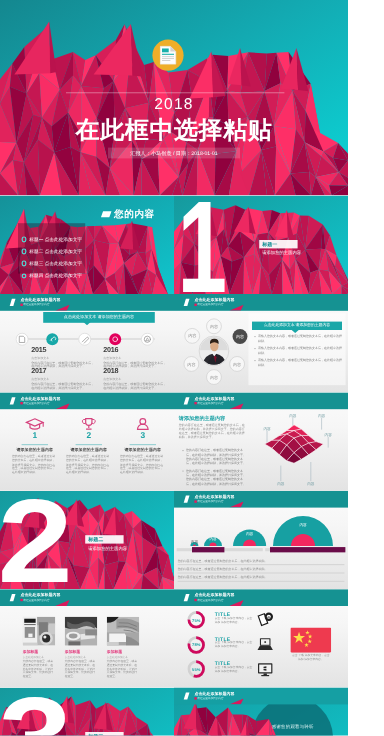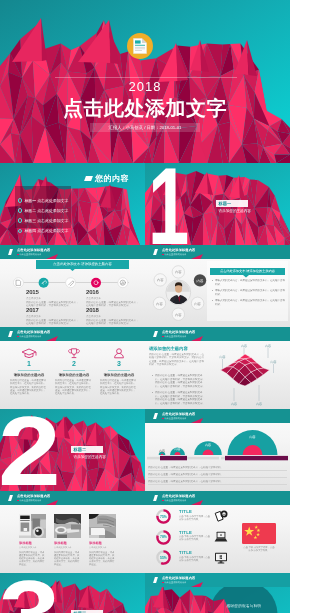--- a/index.html
+++ b/index.html
@@ -274,21 +274,21 @@
  <svg class="abs" style="left:133px;top:38px;" width="15" height="16" viewBox="0 0 15 16">
    <path d="M0.5 0.5 H9 L13.5 5 V15.5 H0.5 Z" fill="#fdfdfd" stroke="#e4e4e4" stroke-width="0.5"></path>
    <path d="M9 0.5 L13.5 5 H9 Z" fill="#d3d3d3"></path>
    <rect x="2" y="2.4" width="5.6" height="3.2" fill="#19b0ab"></rect>
    <rect x="2" y="6.8" width="10" height="0.9" fill="#19b0ab"></rect>
    <rect x="2" y="8.9" width="10" height="0.7" fill="#c9c9c9"></rect>
    <rect x="2" y="10.5" width="10" height="0.7" fill="#c9c9c9"></rect>
    <rect x="2" y="12.1" width="7" height="0.7" fill="#c9c9c9"></rect>
  </svg>
  <div class="abs" style="left:0;top:79px;width:290px;text-align:center;color:#fff;font-size:13px;letter-spacing:1px;font-weight:400;">2018</div>
- <div class="abs" style="left:0;top:95px;width:290px;text-align:center;color:#fff;font-size:20px;font-weight:700;letter-spacing:0.5px;">点击此处添加文字</div>
+ <div class="abs" style="left:0;top:95px;width:290px;text-align:center;color:#fff;font-size:20px;font-weight:700;letter-spacing:0.5px;">在此框中选择粘贴</div>
  <div class="abs" style="left:90px;top:123px;width:110px;height:9px;background:rgba(255,255,255,0.17);"></div>
  <div class="abs" style="left:90px;top:123px;width:110px;height:9px;line-height:9px;text-align:center;color:#fff;font-size:4.3px;">汇报人：小马创意 / 日期：2018-01-01</div>
 </div>
 
 <div class="slide hs" style="left:0;top:163px;">
  <svg width="145" height="82" viewBox="0 0 145 82">
   <defs>
    <linearGradient id="tg2" x1="0" y1="0" x2="1" y2="1">
      <stop offset="0" stop-color="#159199"></stop>
             <stop offset="1" stop-color="#10c6ce"></stop>

